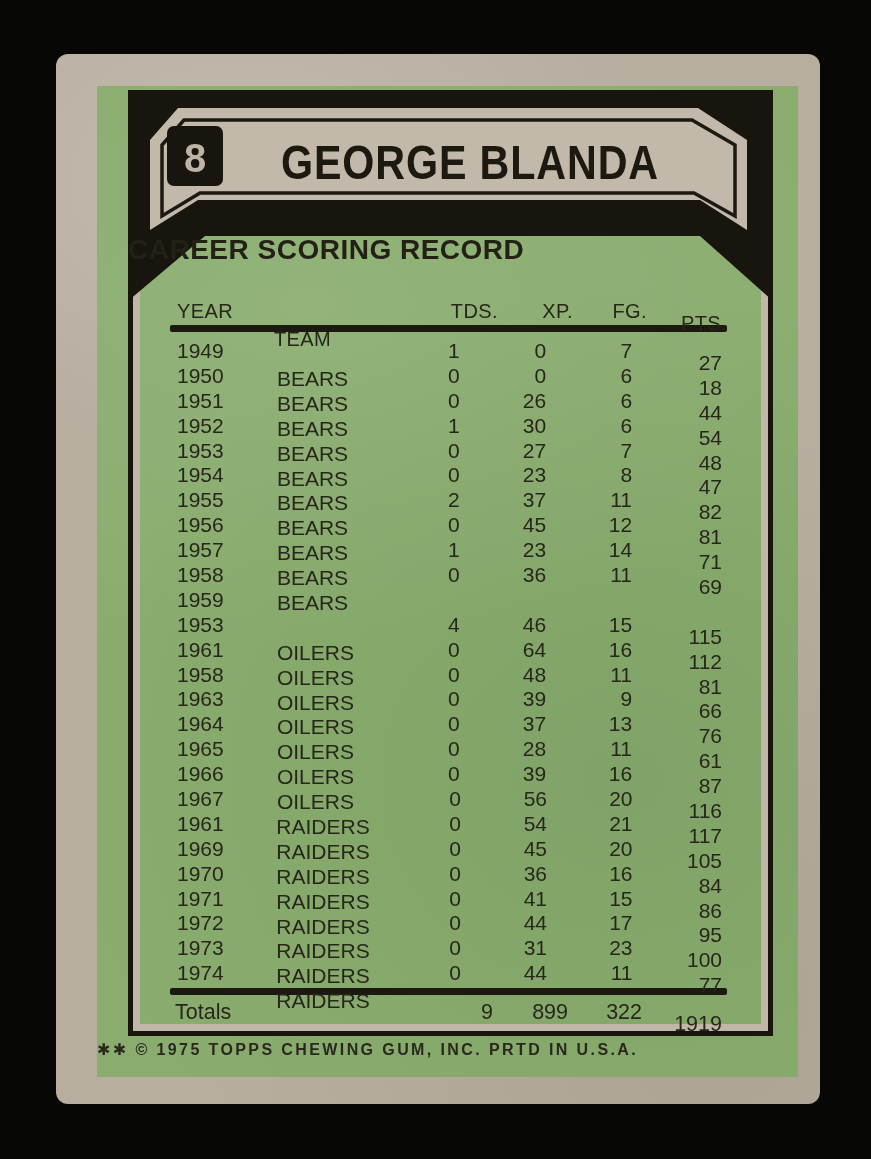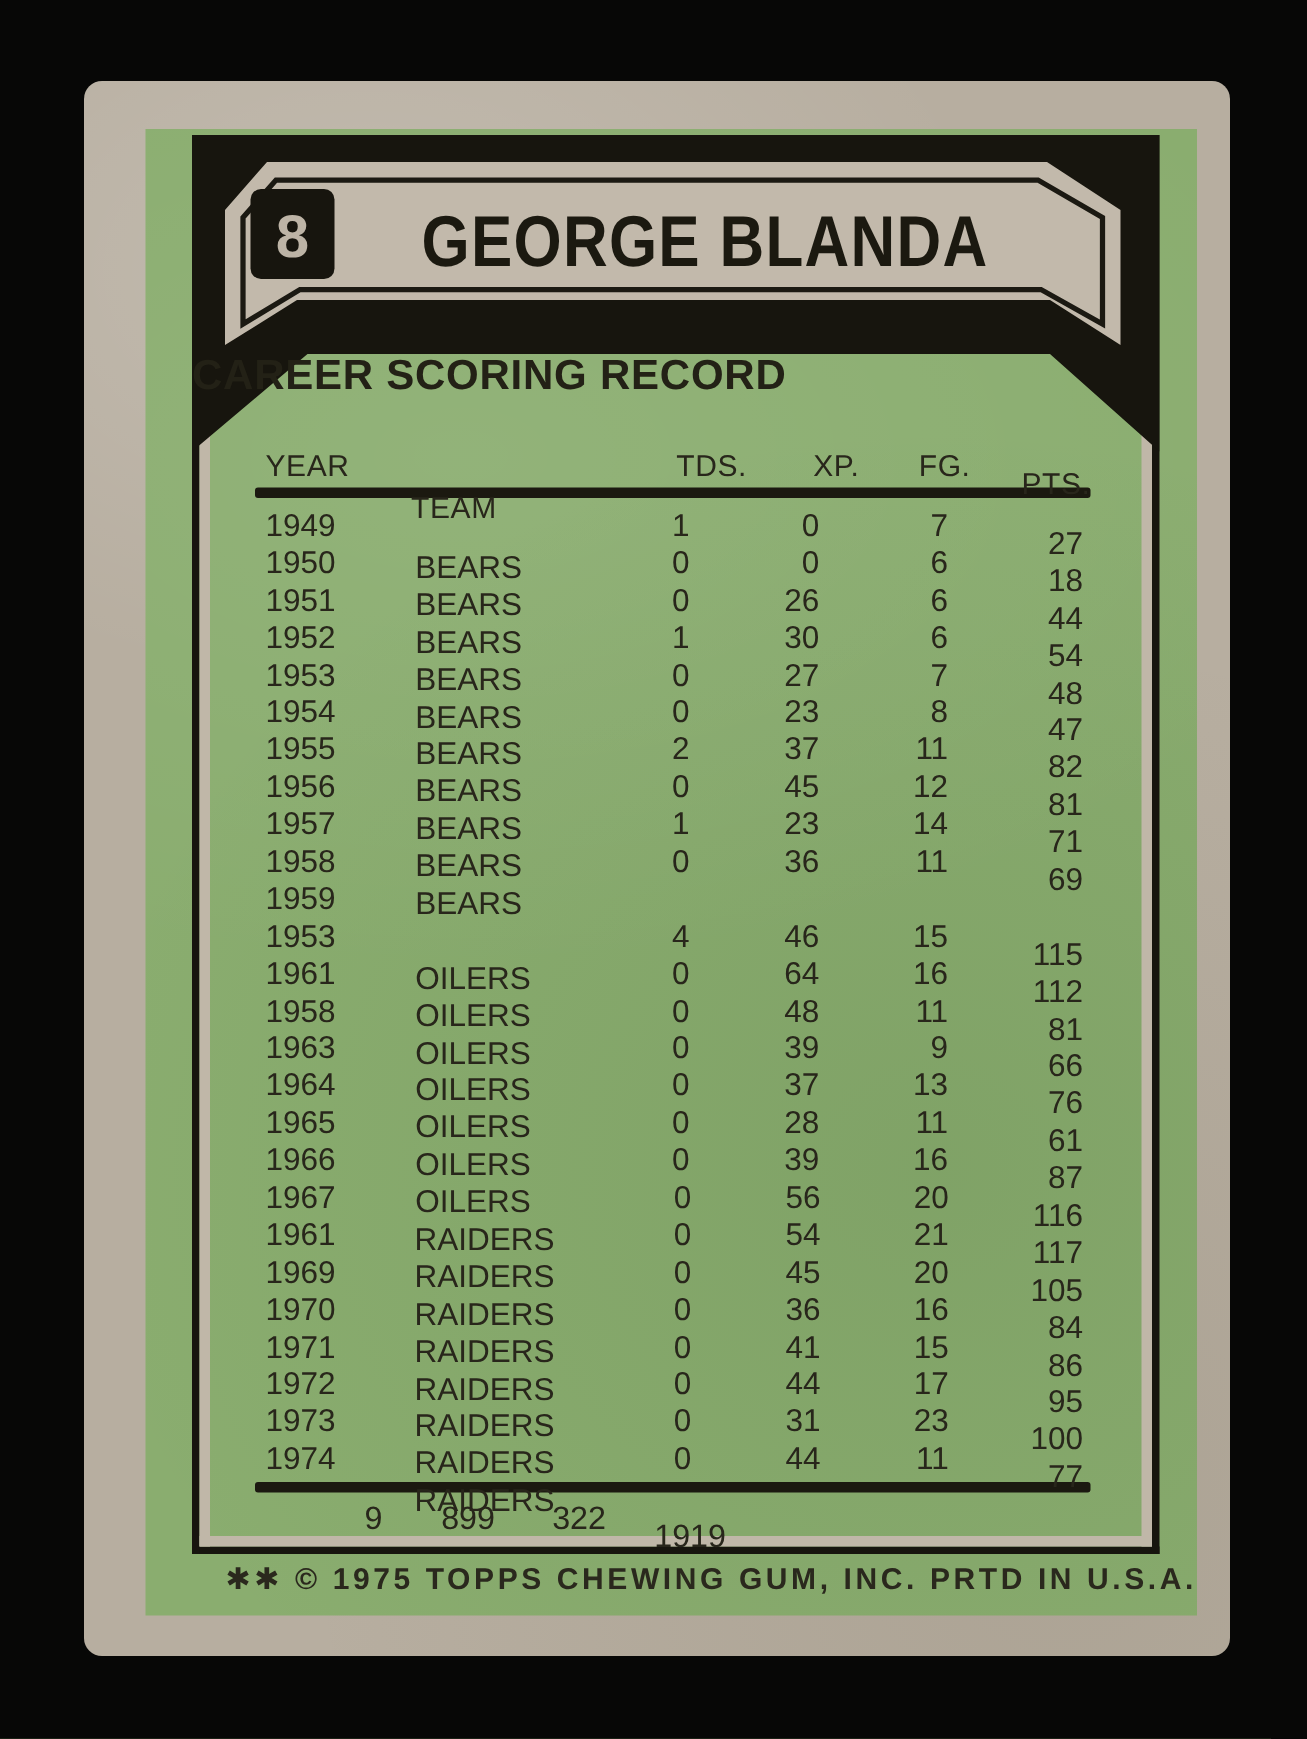--- a/index.html
+++ b/index.html
@@ -54,22 +54,22 @@
   .c-fg  { width:74px; text-align:right; }
   .c-pts { width:80px; text-align:right;margin-top:12px; }
   .v { padding-right:5px; }
   .c-dnp { width:319px; text-align:center; padding-left:70px; }
   .totals-rule { height:7px; background:#1b1910; border-radius:2px; margin-top:2px; }
   .totals { display:flex; height:26px; line-height:26px; font-size:21.5px; margin-top:4px; }
   .c-totlabel { width:238px; padding-left:5px; }
 
   .copyright {
     position:absolute; left:0; top:954px; width:701px;
-    text-align:right;
-    font-size:20px; font-weight:700; letter-spacing:2.4px;
+    text-align:left;
+    font-size:16px; font-weight:700; letter-spacing:2.4px;
     color:#2a281d;
   }
 </style>
 </head>
 <body>
 
 <div class="stage">
   <div class="card">
     <div class="green-panel">
 
@@ -301,20 +301,21 @@
               <div class="c c-team">RAIDERS</div>
               <div class="c c-tds v">0</div>
               <div class="c c-xp v">44</div>
               <div class="c c-fg v">11</div>
               <div class="c c-pts v">77</div>
             </div>
           </div>
 
         <div class="totals-rule"></div>
         <div class="totals">
+          <div class="c c-totlabel">Totals</div>
           <div class="c c-tds v">9</div>
           <div class="c c-xp v">899</div>
           <div class="c c-fg v">322</div>
           <div class="c c-pts v">1919</div>
         </div>
       </div>
 
       <div class="copyright">✱✱ © 1975 TOPPS CHEWING GUM, INC. PRTD IN U.S.A.</div>
     </div>
   </div>

